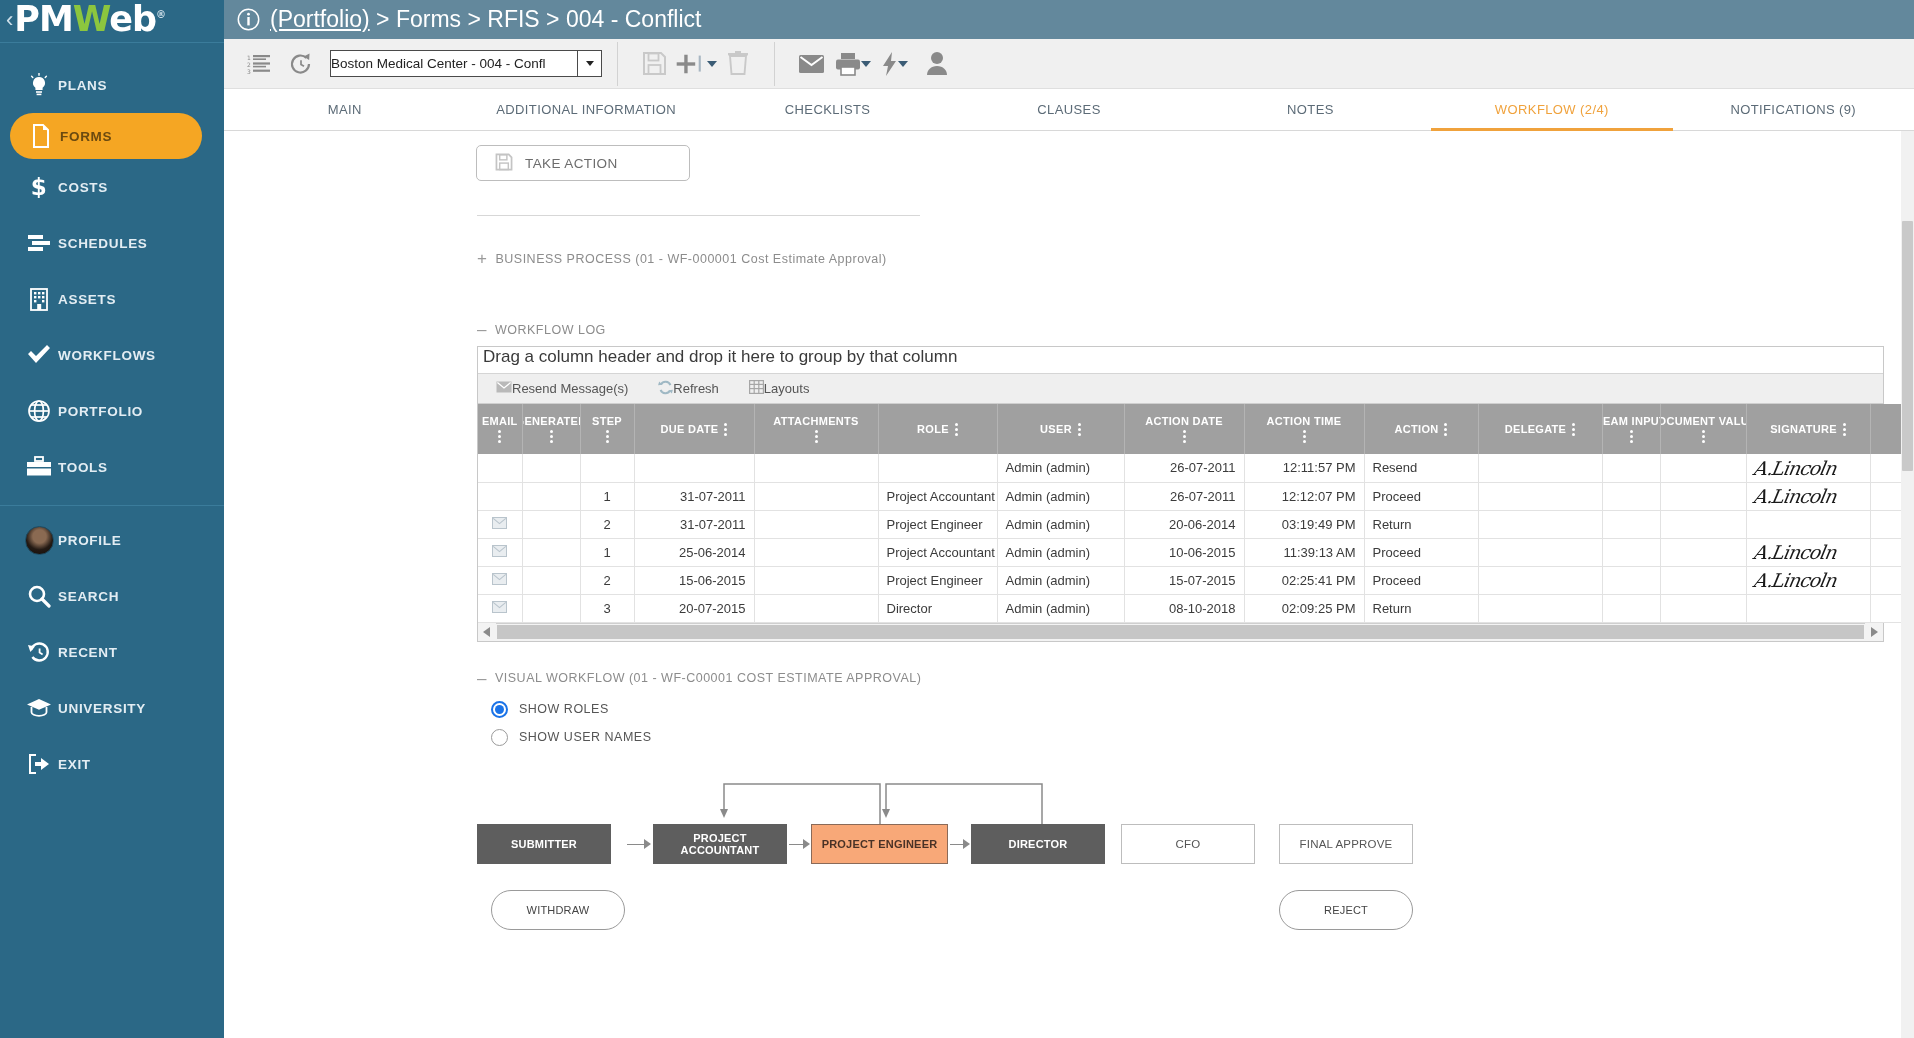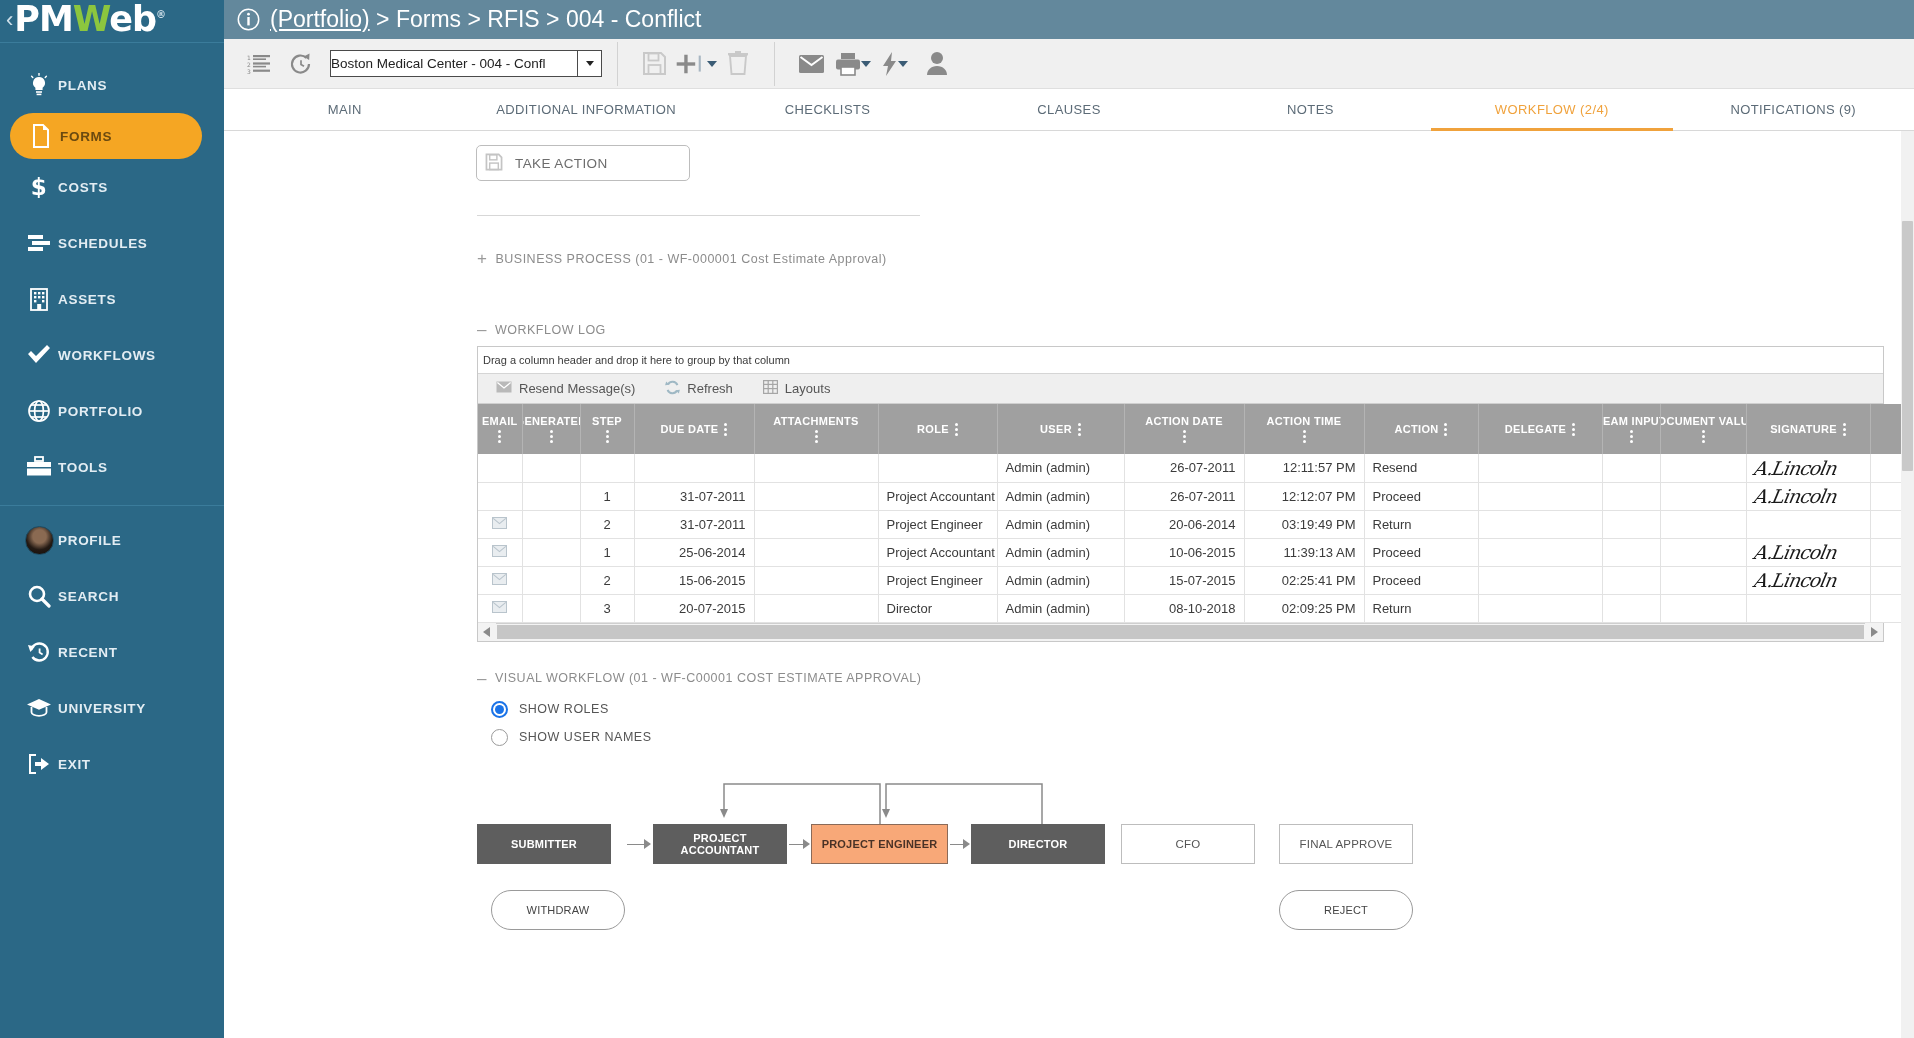--- a/index.html
+++ b/index.html
@@ -92,44 +92,44 @@
   .tab.active:after {
     content:""; position:absolute; left:0; right:0; bottom:-1px; height:3px; background:#f0a23c;
   }
 
   
   .content { flex:1; position:relative; overflow:hidden; padding:0 0 0 0; }
   .content-inner { padding:14px 30px 0 253px; }
 
   .take-action {
     width:214px; height:36px; border:1px solid #bdbdbd; border-radius:5px;
-    display:flex; align-items:center; padding-left:8px; gap:12px;
+    display:flex; align-items:center; padding-left:18px; gap:12px;
     color:#6d6d6d; font-size:13.5px; letter-spacing:.4px; background:#fff;
     margin-left:-1px;
   }
   .hr-short { width:443px; height:1px; background:#d7d7d7; margin:34px 0 0 0; }
 
   .section-head {
     display:flex; align-items:center; gap:8px; color:#8c8c8c;
     font-size:12.5px; letter-spacing:.5px;
   }
   .pm { font-size:17px; line-height:1; color:#9a9a9a; font-weight:400; }
 
   
   .grid-wrap { border:1px solid #c8c8c8; background:#fff; }
   .group-bar {
-    height:27px; display:flex; align-items:center; padding-left:5px;
-    font-size:11px; color:#3a3a3a; background:#fff; border-bottom:1px solid #d5d5d5;
+    height:27px; display:flex; padding-left:5px;
+    font-size:17px; color:#3a3a3a; background:#fff; border-bottom:1px solid #d5d5d5;
   }
   .grid-toolbar {
     height:30px; background:#efefef; display:flex; align-items:center;
     padding-left:18px; gap:30px; border-bottom:1px solid #cfcfcf;
     font-size:13px; color:#555;
   }
-  .gt-item { display:flex; align-items:center; gap:7px; cursor:pointer; }
+  .gt-item { display:flex; align-items:center; cursor:pointer; }
 
   table.wf { width:100%; border-collapse:collapse; table-layout:fixed; }
   table.wf thead th {
     background:#a0a0a0; color:#fff; font-size:11px; font-weight:bold; letter-spacing:.3px;
     height:50px; vertical-align:middle; text-align:center; padding:0 2px;
     border-right:1px solid #b4b4b4; position:relative; overflow:hidden; white-space:nowrap;
   }
   .th-in { display:flex; align-items:center; justify-content:center; gap:6px; }
   .th-in.stack { flex-direction:column; gap:3px; line-height:1.15; }
   .kebab { display:inline-flex; flex-direction:column; gap:2px; }

